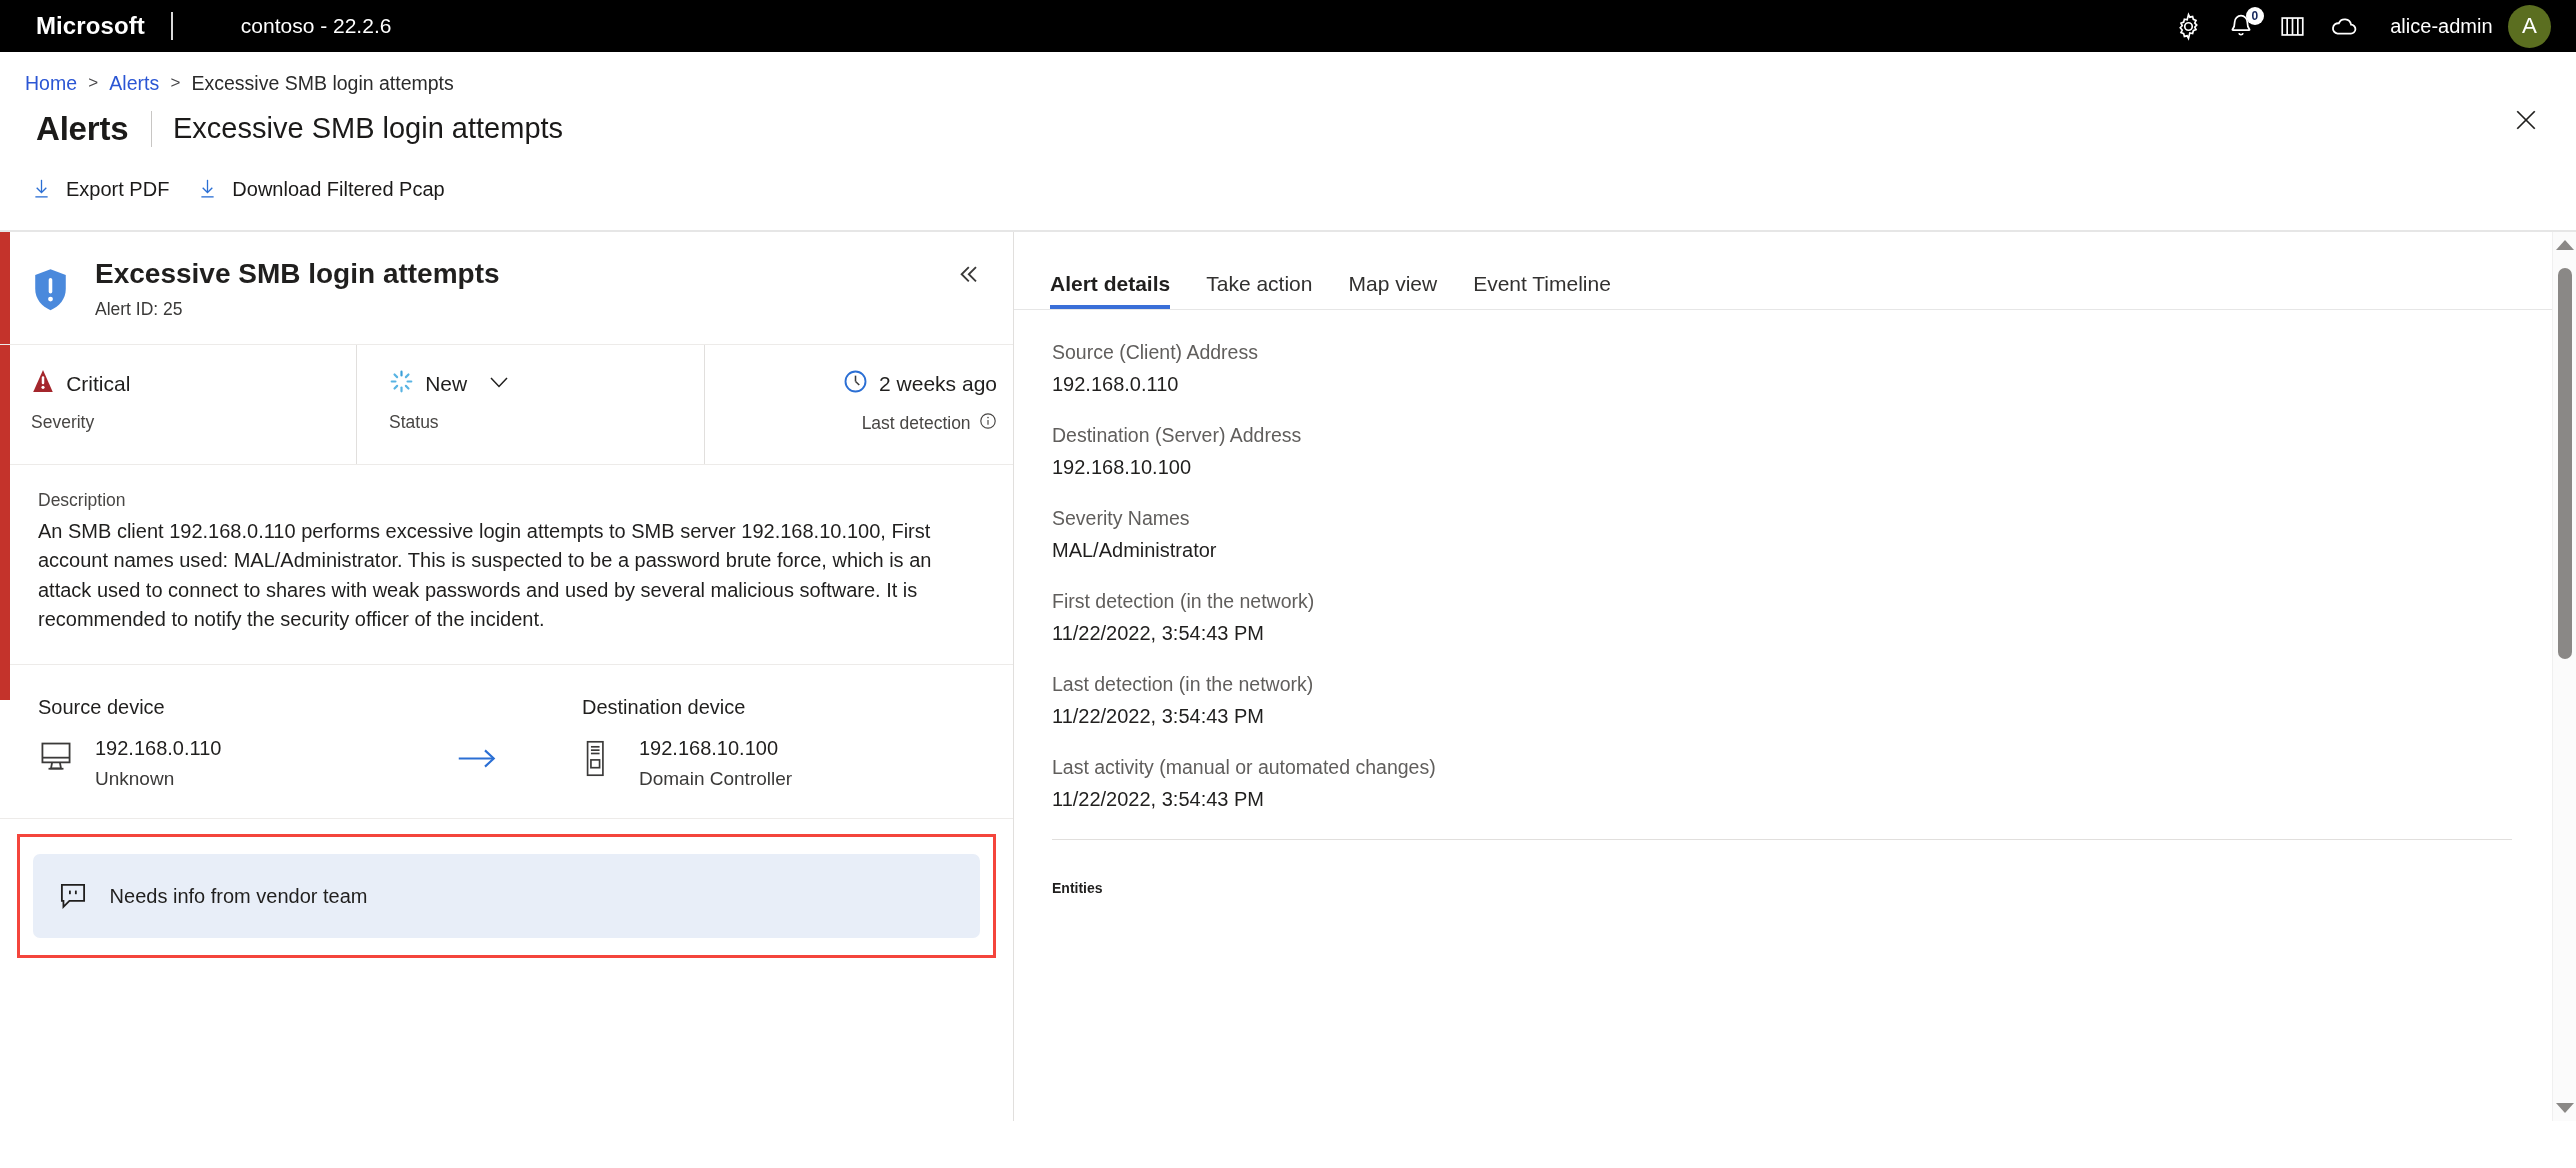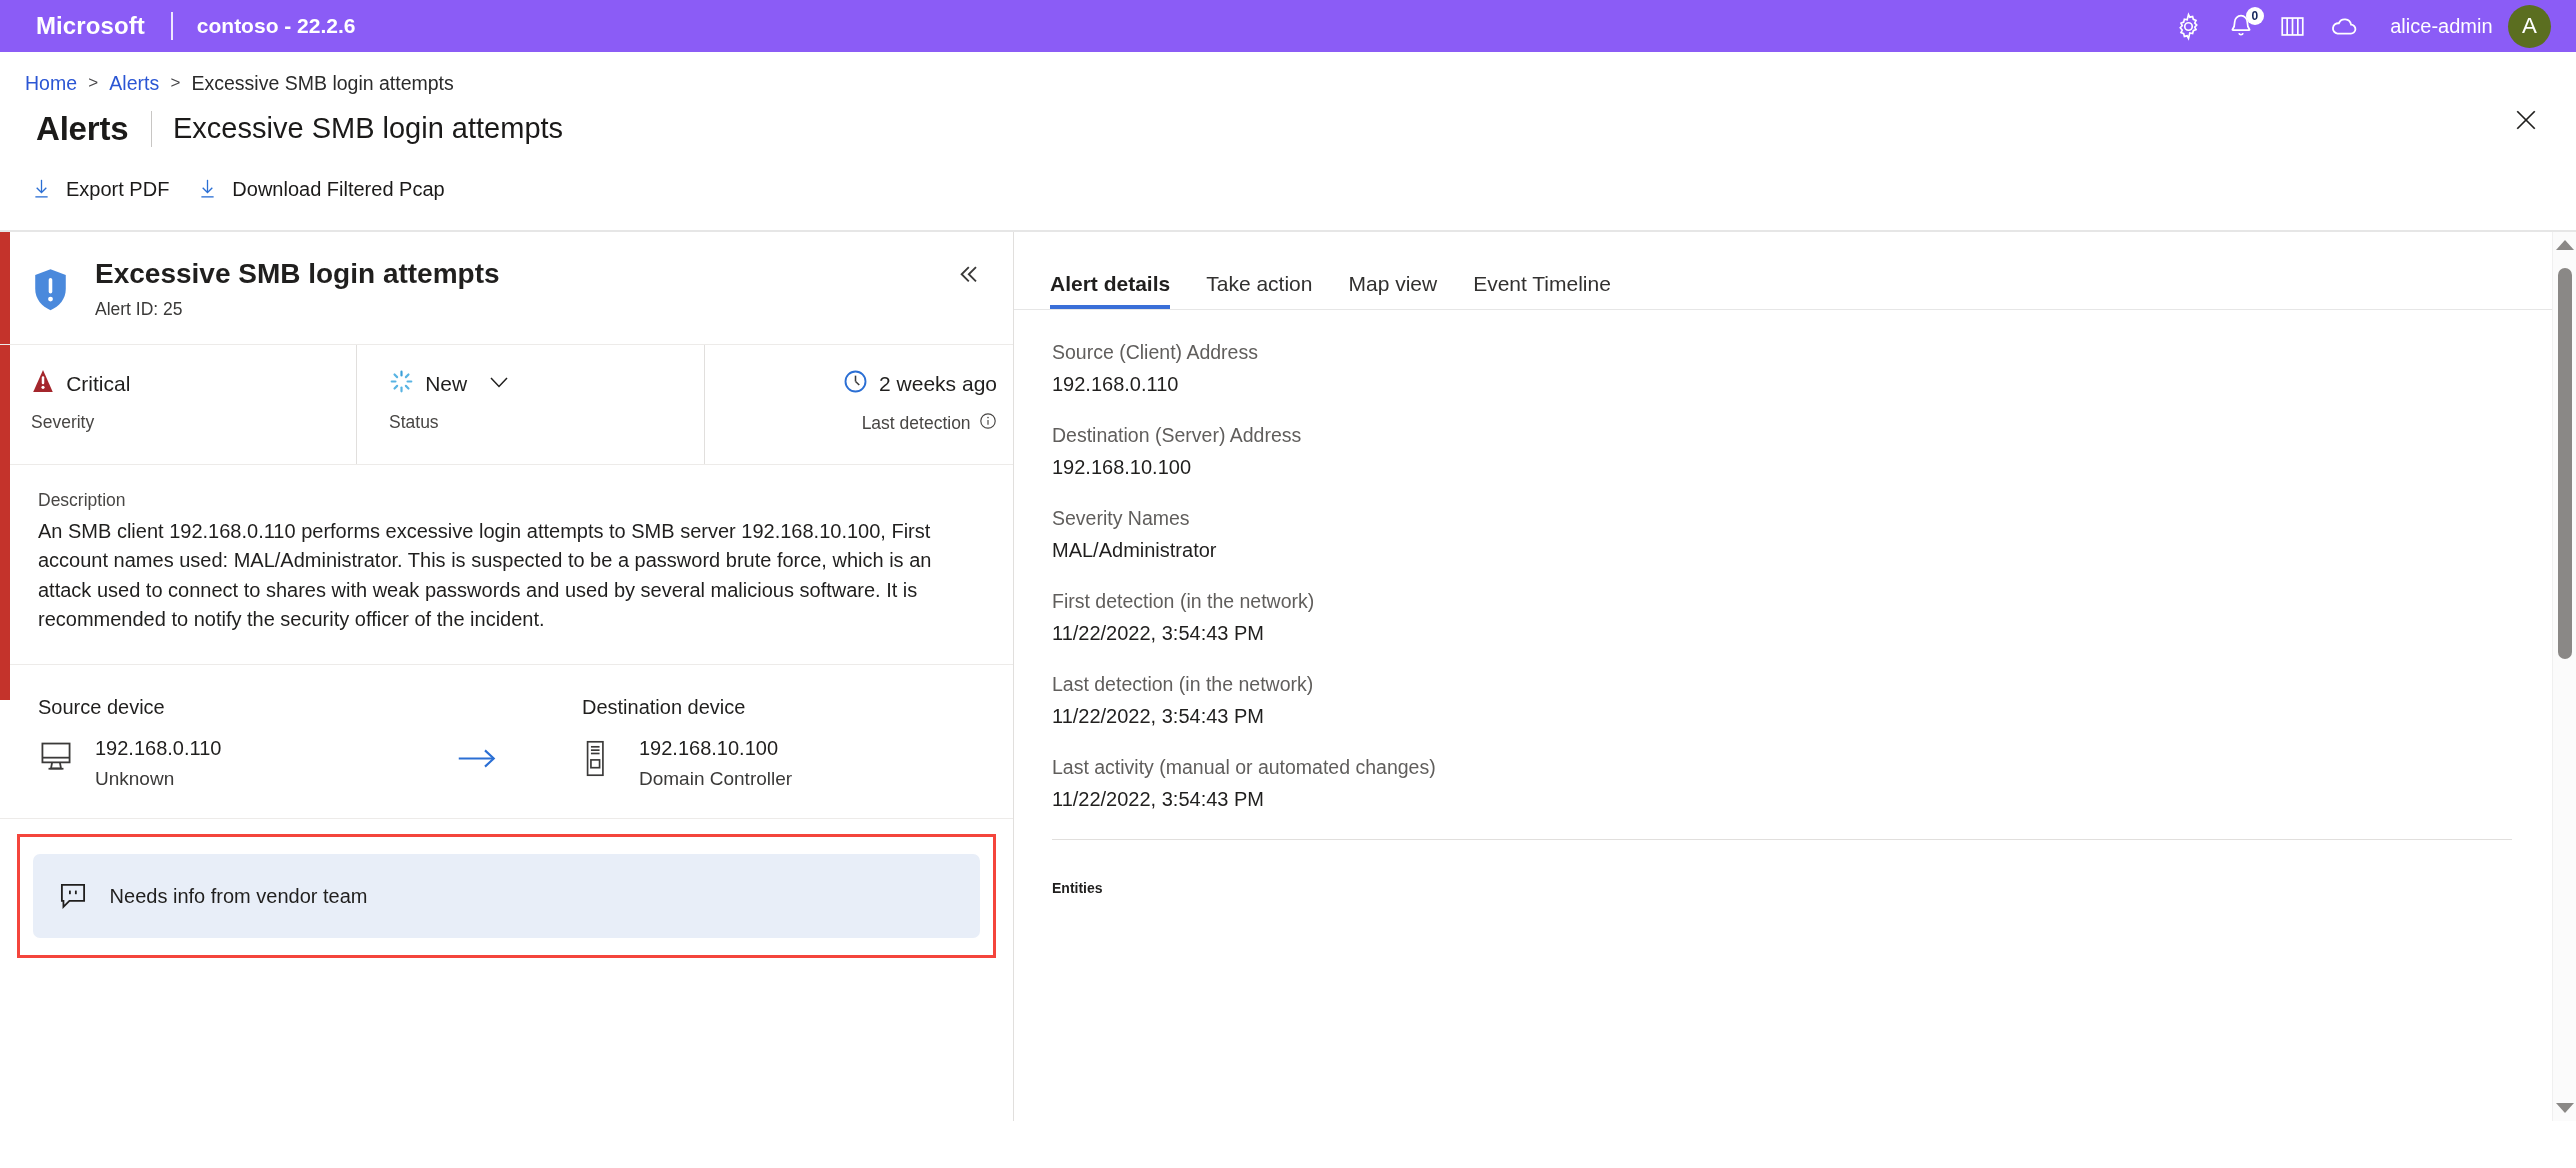--- a/index.html
+++ b/index.html
@@ -6,32 +6,32 @@
   html, body {
     width: 2576px; height: 1169px;
     background: #ffffff;
     font-family: "Liberation Sans", sans-serif;
     overflow: hidden;
   }
 
   
   .topbar {
     height: 52px;
-    background: #8b5cf6;
+    background: #000000;
     display: flex;
     align-items: center;
     padding: 0 19.5px 0 36px;
     color: #ffffff;
   }
   .ms-logo { font-size: 24px; font-weight: 600; letter-spacing: 0.1px; }
   .topbar-sep {
     width: 1.4px; height: 28px; background: #ffffff;
     margin: 0 24px 0 26.5px; opacity: .85;
   }
-  .tenant { font-size: 21px; font-weight: 700; }
+  .tenant { font-size: 21px; font-weight: 400; margin-left: 44px; }
   .topbar-spacer { flex: 1; }
   .topbar-icons { display: flex; align-items: center; gap: 0; }
   .tb-icon {
     width: 52px; height: 52px;
     display: flex; align-items: center; justify-content: center;
     position: relative;
   }
   .tb-icon svg { display: block; }
   .bell-badge {
     position: absolute;

